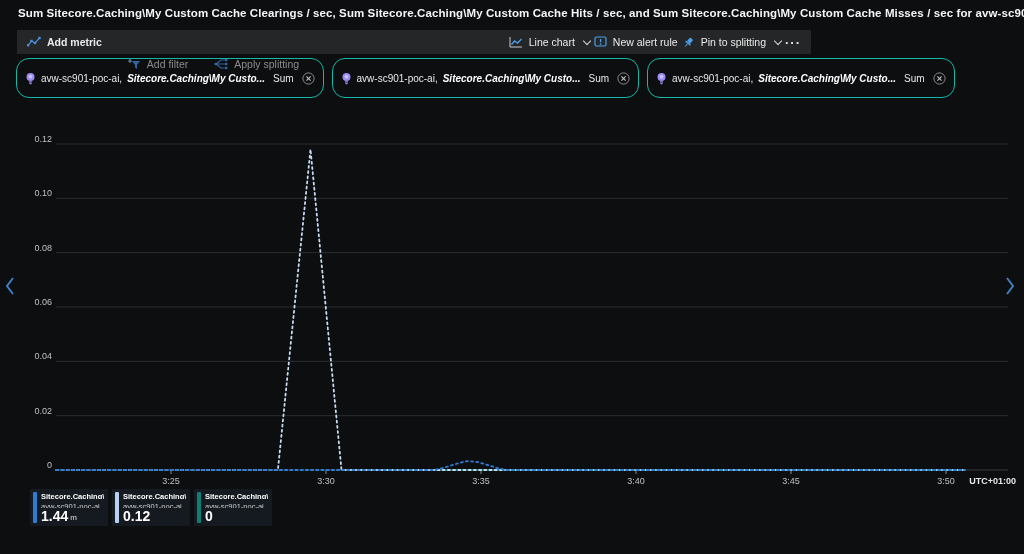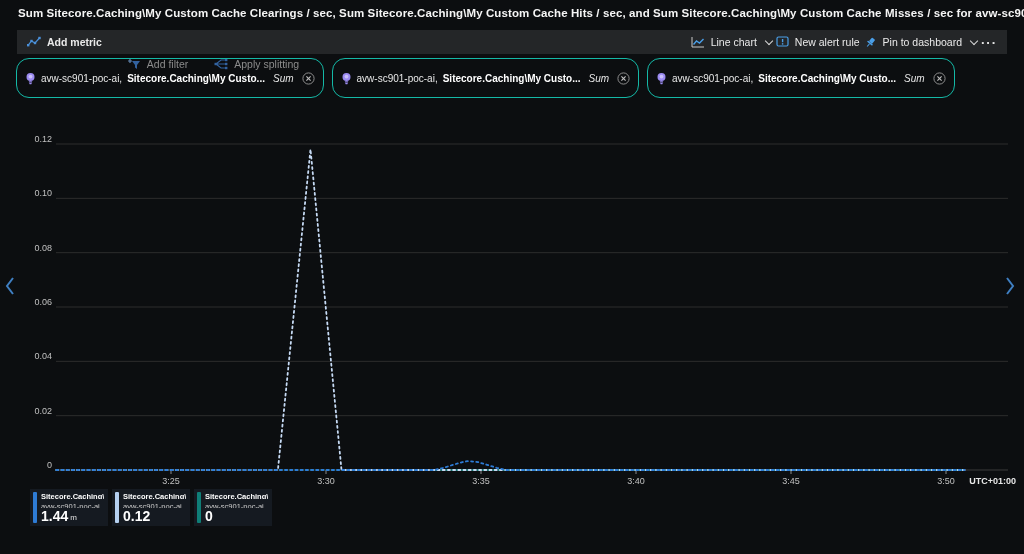--- a/index.html
+++ b/index.html
@@ -7,42 +7,42 @@
   body {
     width:1024px; height:554px; position:relative; overflow:hidden;
     background:#0c0e10; color:#fff;
     font-family:"Liberation Sans", sans-serif;
   }
   
   .title-bar { position:absolute; left:18px; top:7px; display:flex; align-items:center; gap:8px; }
   .title-bar .title { font-size:11.5px; font-weight:bold; color:#f5f5f5; letter-spacing:.1px; white-space:nowrap; }
   
   .toolbar {
-    position:absolute; left:17px; top:30px; width:990px; height:24px;
+    position:absolute; left:17px; top:30px; width:794px; height:24px;
     background:#242628; display:flex; align-items:center; justify-content:space-between;
     padding:0 10px; font-size:10.5px;
   }
   .tb-group { display:flex; align-items:center; }
   .tb-left { gap:26px; }
   .tb-right { gap:4px; }
   .tb-btn { display:flex; align-items:center; gap:6px; cursor:pointer; color:#eaeaea; white-space:nowrap; }
   .tb-btn.disabled { color:#8c8c8c;margin-top:44px; }
   .tb-btn.disabled svg { opacity:.75; }
   .chev-down { width:6px; height:6px; border-right:1.4px solid #d9d9d9; border-bottom:1.4px solid #d9d9d9;
     transform:rotate(45deg); margin:-3px 0 0 3px; display:inline-block; }
   .more-btn { font-size:13px; font-weight:bold; color:#e5e5e5; letter-spacing:1px; cursor:pointer; }
   
   .pills-row { position:absolute; left:16px; top:58px; display:flex; gap:8px; }
   .pill {
     height:40px; border:1px solid #14b8a6; border-radius:13px;
     display:flex; align-items:center; gap:5px; padding:0 8px 0 8px;
     font-size:10px; color:#e8e8e8; white-space:nowrap;
   }
-  .pill b { color:#fff; }
-  .pill .agg { margin-left:3px;font-style:italic; }
+  .pill b { color:#fff;font-style:italic; }
+  .pill .agg { margin-left:3px; }
   .pill .close { display:flex; margin-left:3px; cursor:pointer; }
   
   #chart-svg { position:absolute; left:0; top:0; pointer-events:none;
     font-family:"Liberation Sans", sans-serif; }
   
   .nav-btn { position:absolute; top:276px; cursor:pointer; background:none; border:none; padding:0; }
   .nav-prev { left:4px; }
   .nav-next { left:1004px; }
   
   .legend-row { position:absolute; left:30px; top:489px; display:flex; gap:4px; }
@@ -130,21 +130,21 @@
     <div class="tb-btn">
       <span style="display:flex;">
         <svg width="13" height="13" viewBox="0 0 13 13">
             <g transform="rotate(40 6.5 6.5)">
               <rect x="4.5" y="1.5" width="4" height="5" rx="0.8" fill="#4a9fe8"></rect>
               <rect x="3.2" y="6.5" width="6.6" height="1.6" rx="0.8" fill="#4a9fe8"></rect>
               <rect x="6" y="8.1" width="1.1" height="3.6" fill="#4a9fe8"></rect>
             </g>
           </svg>
       </span>
-      <span>Pin to dashboard</span>
+      <span>Pin to splitting</span>
       <span class="chev-down"></span>
     </div>
     <div class="more-btn">···</div>
   </div>
 </div>
 
 <div class="pills-row">
   <div class="pill">
     <span style="display:flex;">
       <svg width="11" height="13" viewBox="0 0 11 13">

